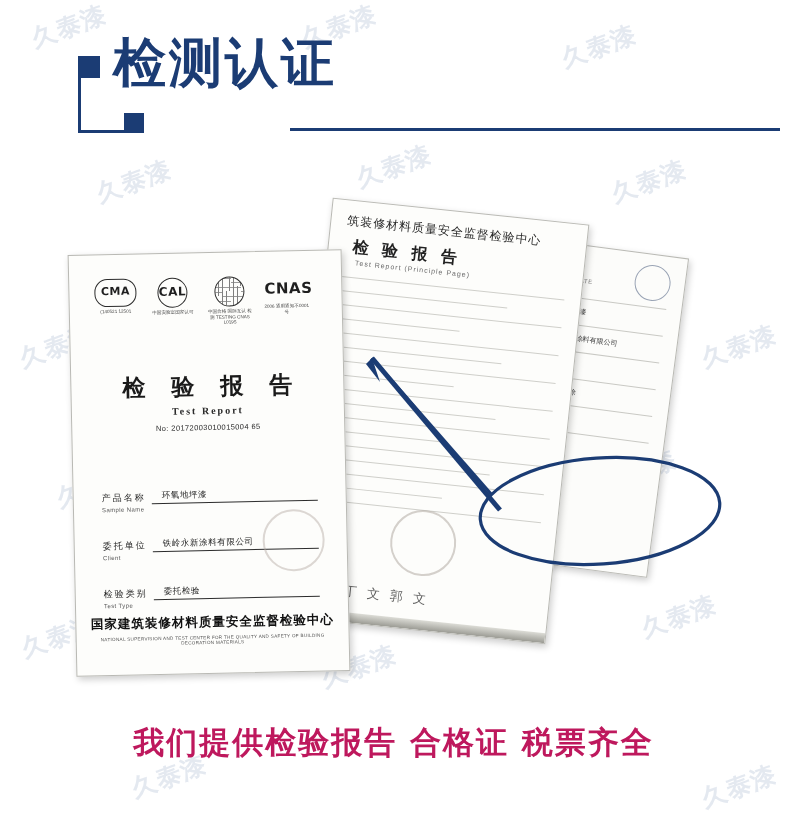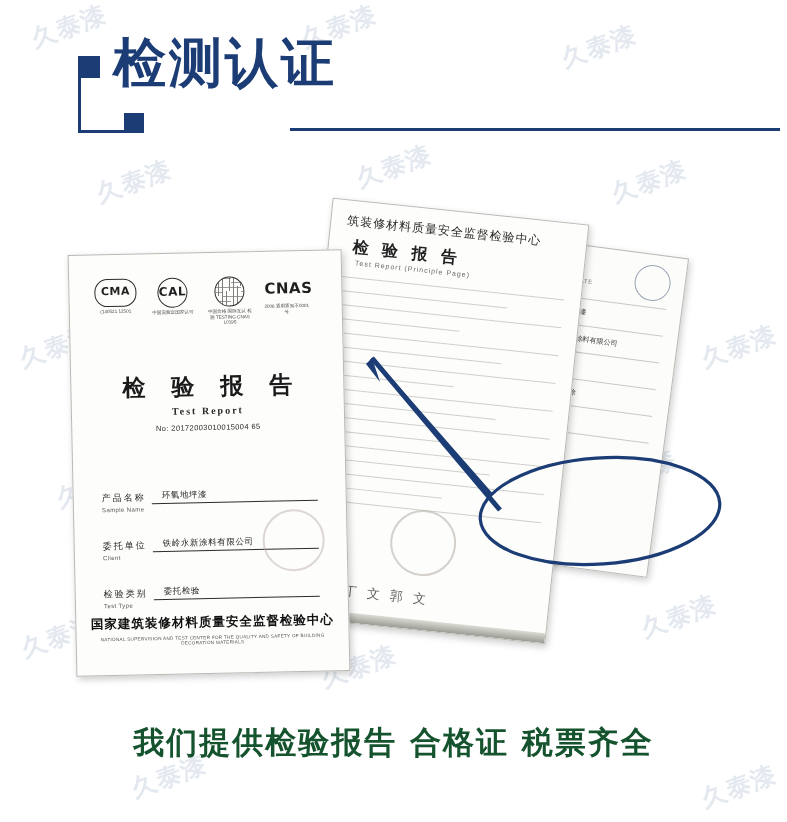--- a/index.html
+++ b/index.html
@@ -394,21 +394,21 @@
 
   
   .caption {
     position: absolute;
     left: 0; top: 722px;
     width: 787px;
     text-align: center;
     font-family: "DejaVu Sans", sans-serif;
     font-size: 31px;
     font-weight: 700;
-    color: #14532d;
+    color: #be185d;
     letter-spacing: 2px;
     z-index: 15;
   }
 </style>
 </head>
 <body>
 
 <div class="header">
   <div class="sq-big"></div>
   <div class="corner-line-v"></div>

